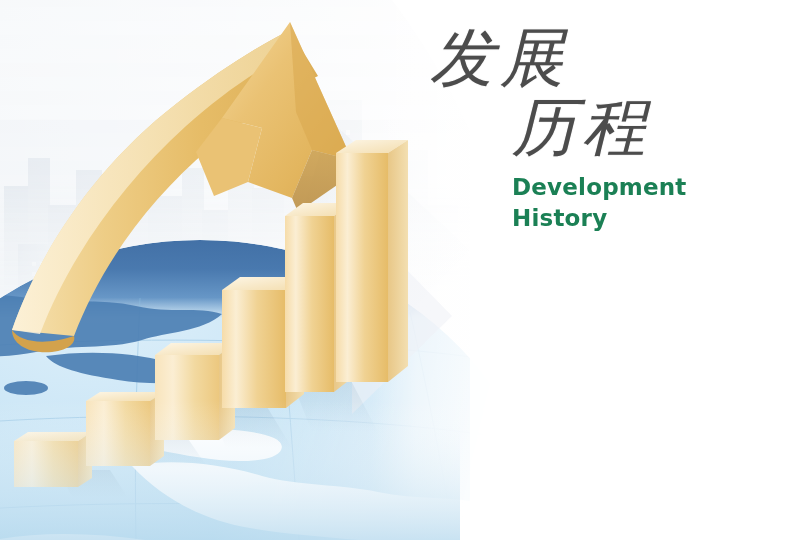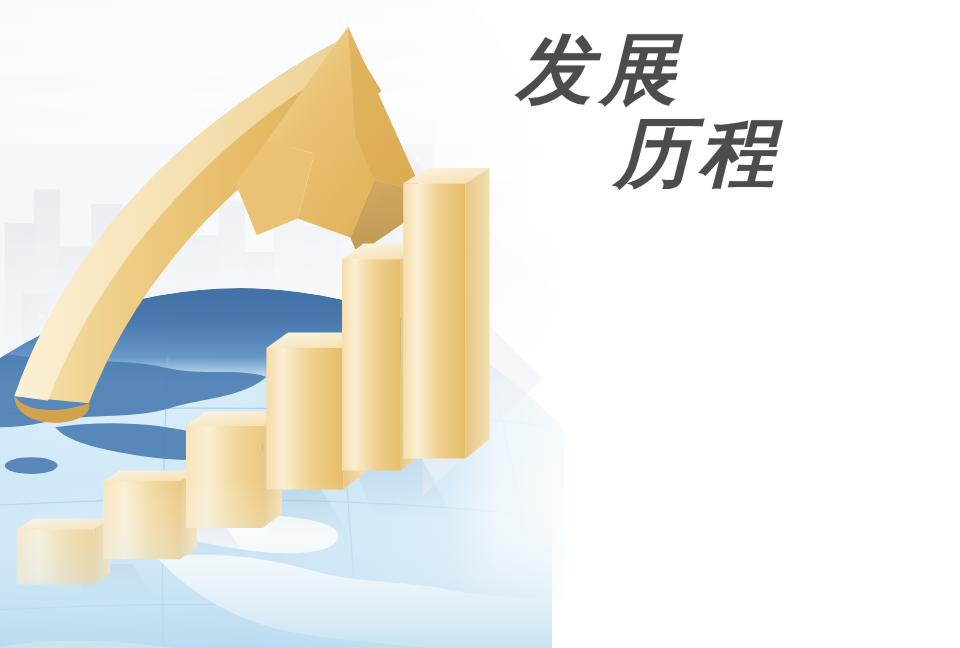--- a/index.html
+++ b/index.html
@@ -62,21 +62,21 @@
   
   #bars{position:absolute;left:0;top:0;width:460px;height:540px;}
 
   
   #title-block{
     position:absolute;left:430px;top:24px;width:330px;
   }
   #cjk-title{
     color:#4c4c4c;
     font-family:"DejaVu Serif",serif;
-    font-weight:bold;
+    font-weight:normal;
     font-size:64px;
     line-height:1.08;
     letter-spacing:6px;
     font-style:italic;
     text-shadow:0 0 1px rgba(70,70,70,.35);
   }
   #cjk-line-1{ margin-left:0px; display:block; }
   #cjk-line-2{ margin-left:82px; display:block; }
 
   #en-title{
@@ -379,15 +379,19 @@
 
       <rect x="0" y="400" width="460" height="140" fill="url(#fadeBottom)" opacity=".85"></rect>
     </svg>
   </div>
 
   <div id="title-block">
     <div id="cjk-title">
       <span id="cjk-line-1">发展</span>
       <span id="cjk-line-2">历程</span>
     </div>
+    <div id="en-title">
+      <span id="en-line-1">Development</span>
+      <span id="en-line-2">History</span>
+    </div>
   </div>
 
 </div>
 
 </body></html>

